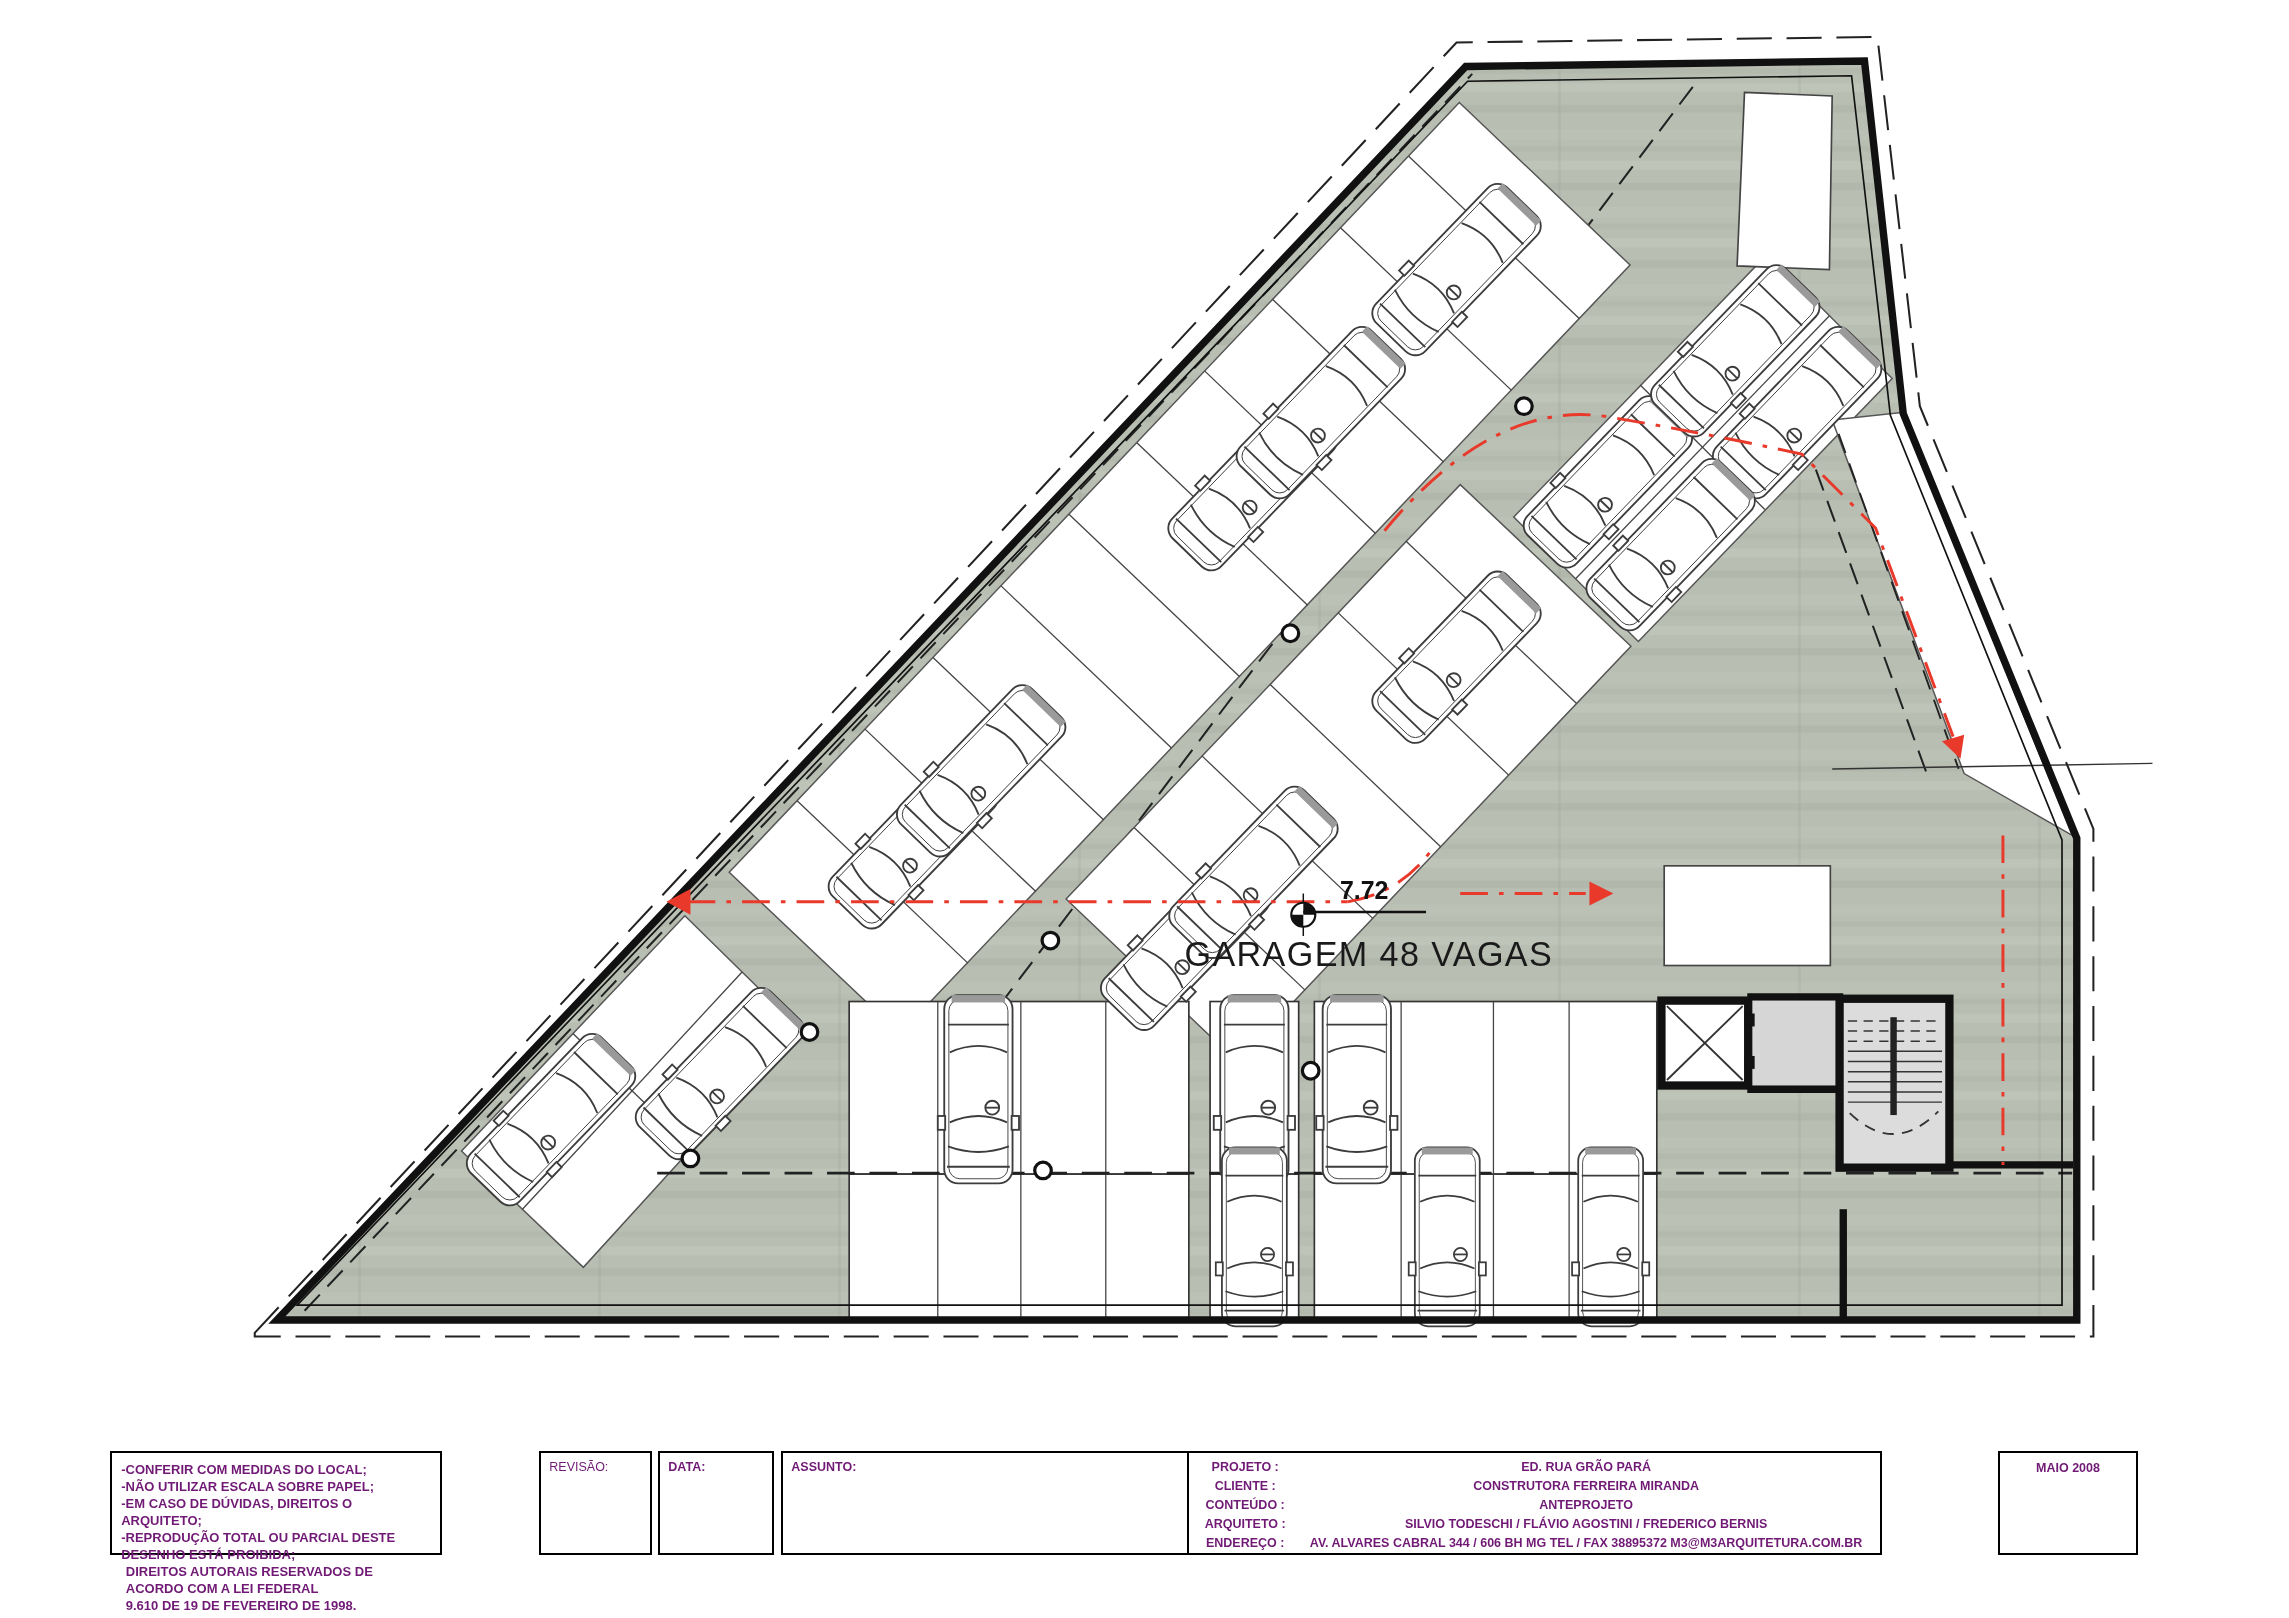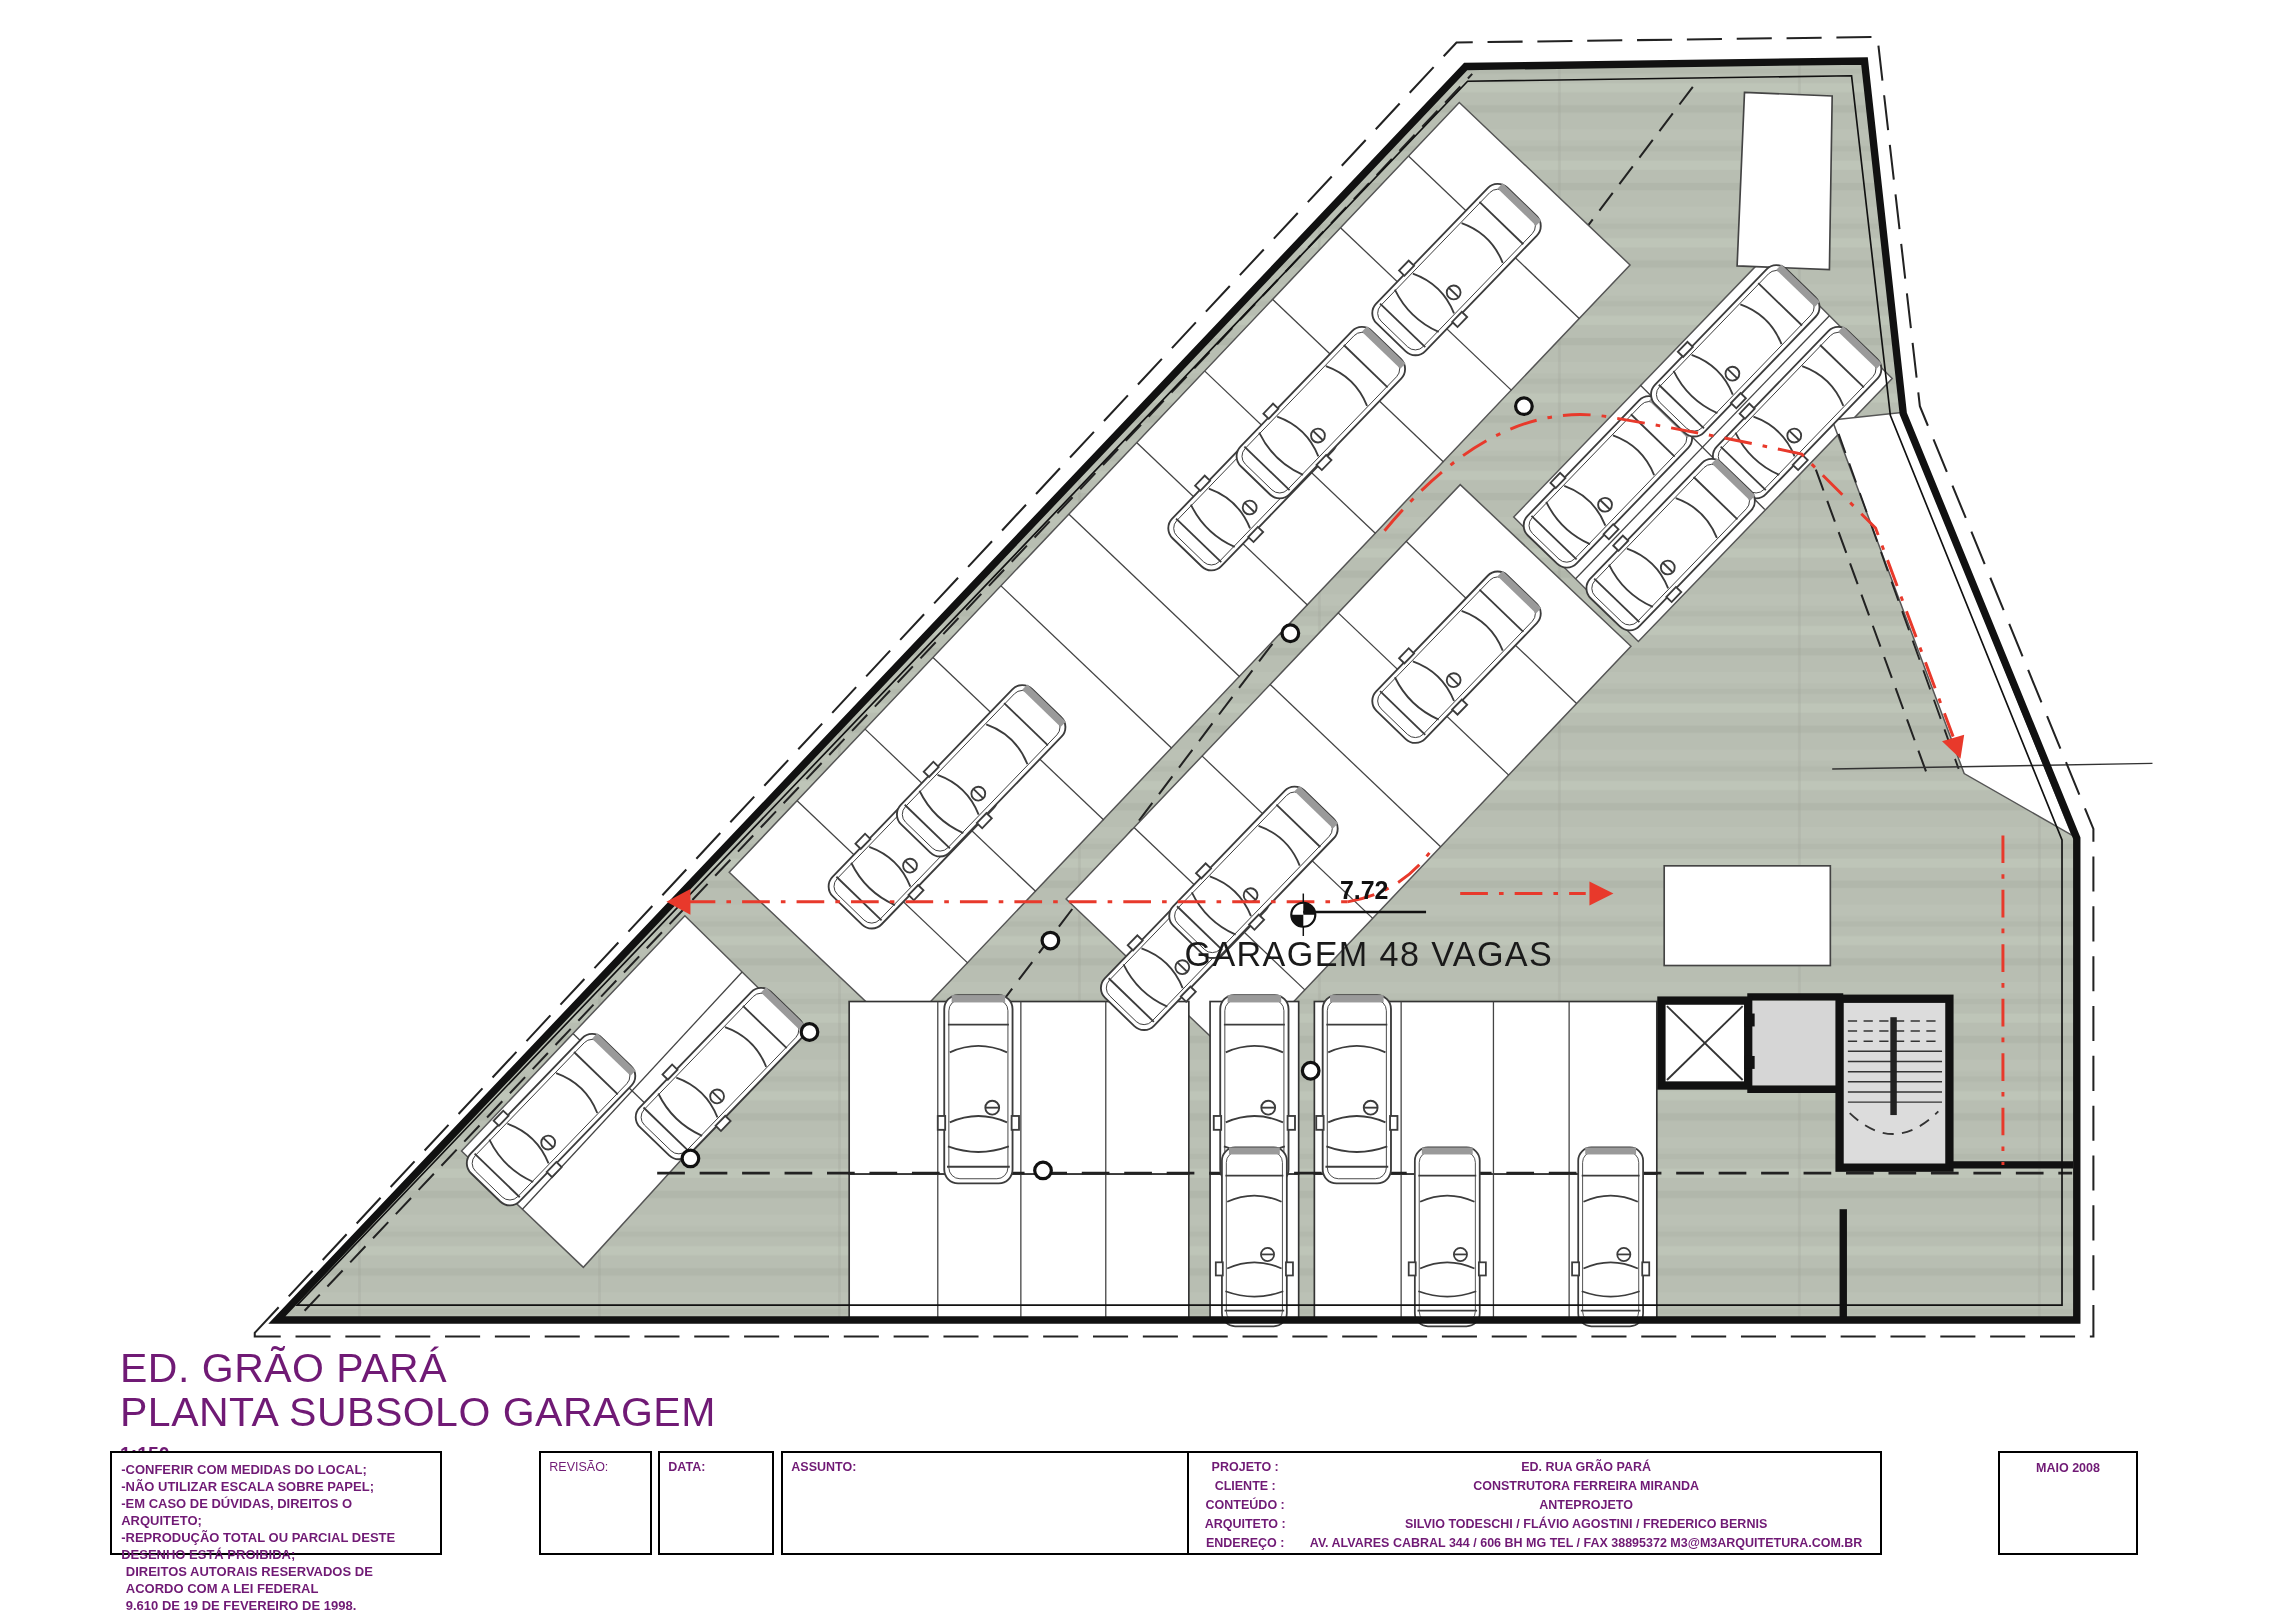--- a/index.html
+++ b/index.html
@@ -231,25 +231,20 @@
     <circle cx="1412" cy="991" r="13" fill="#ffffff" stroke="#111" stroke-width="2.4"></circle>
     <path d="M 1412 991 L 1425 991 A 13 13 0 0 0 1412 978 Z" fill="#111"></path>
     <path d="M 1412 991 L 1399 991 A 13 13 0 0 0 1412 1004 Z" fill="#111"></path>
     <line x1="1412" y1="988" x2="1545" y2="988" stroke="#111" stroke-width="2.6"></line>
     <text x="1478" y="974" font-size="27" font-weight="bold" text-anchor="middle" fill="#111">7.72</text>
   </g>
 
   <text x="1483" y="1046" font-size="37" text-anchor="middle" fill="#1a1a1a" letter-spacing="1.5">GARAGEM 48 VAGAS</text>
 </svg>
 
-<div class="plan-title">
-  <div class="t1">ED. GRÃO PARÁ</div>
-  <div class="t2">PLANTA SUBSOLO GARAGEM</div>
-  <div class="scale">1:150</div>
-</div>
 
 <div class="tb tb-notes">
   <div>-CONFERIR COM MEDIDAS DO LOCAL;</div>
   <div>-NÃO UTILIZAR ESCALA SOBRE PAPEL;</div>
   <div>-EM CASO DE DÚVIDAS, DIREITOS O ARQUITETO;</div>
   <div>-REPRODUÇÃO TOTAL OU PARCIAL DESTE DESENHO ESTÁ PROIBIDA;</div>
   <div style="padding-left:4.6px;">DIREITOS AUTORAIS RESERVADOS DE ACORDO COM A LEI FEDERAL</div>
   <div style="padding-left:4.6px;">9.610 DE 19 DE FEVEREIRO DE 1998.</div>
 </div>
 

